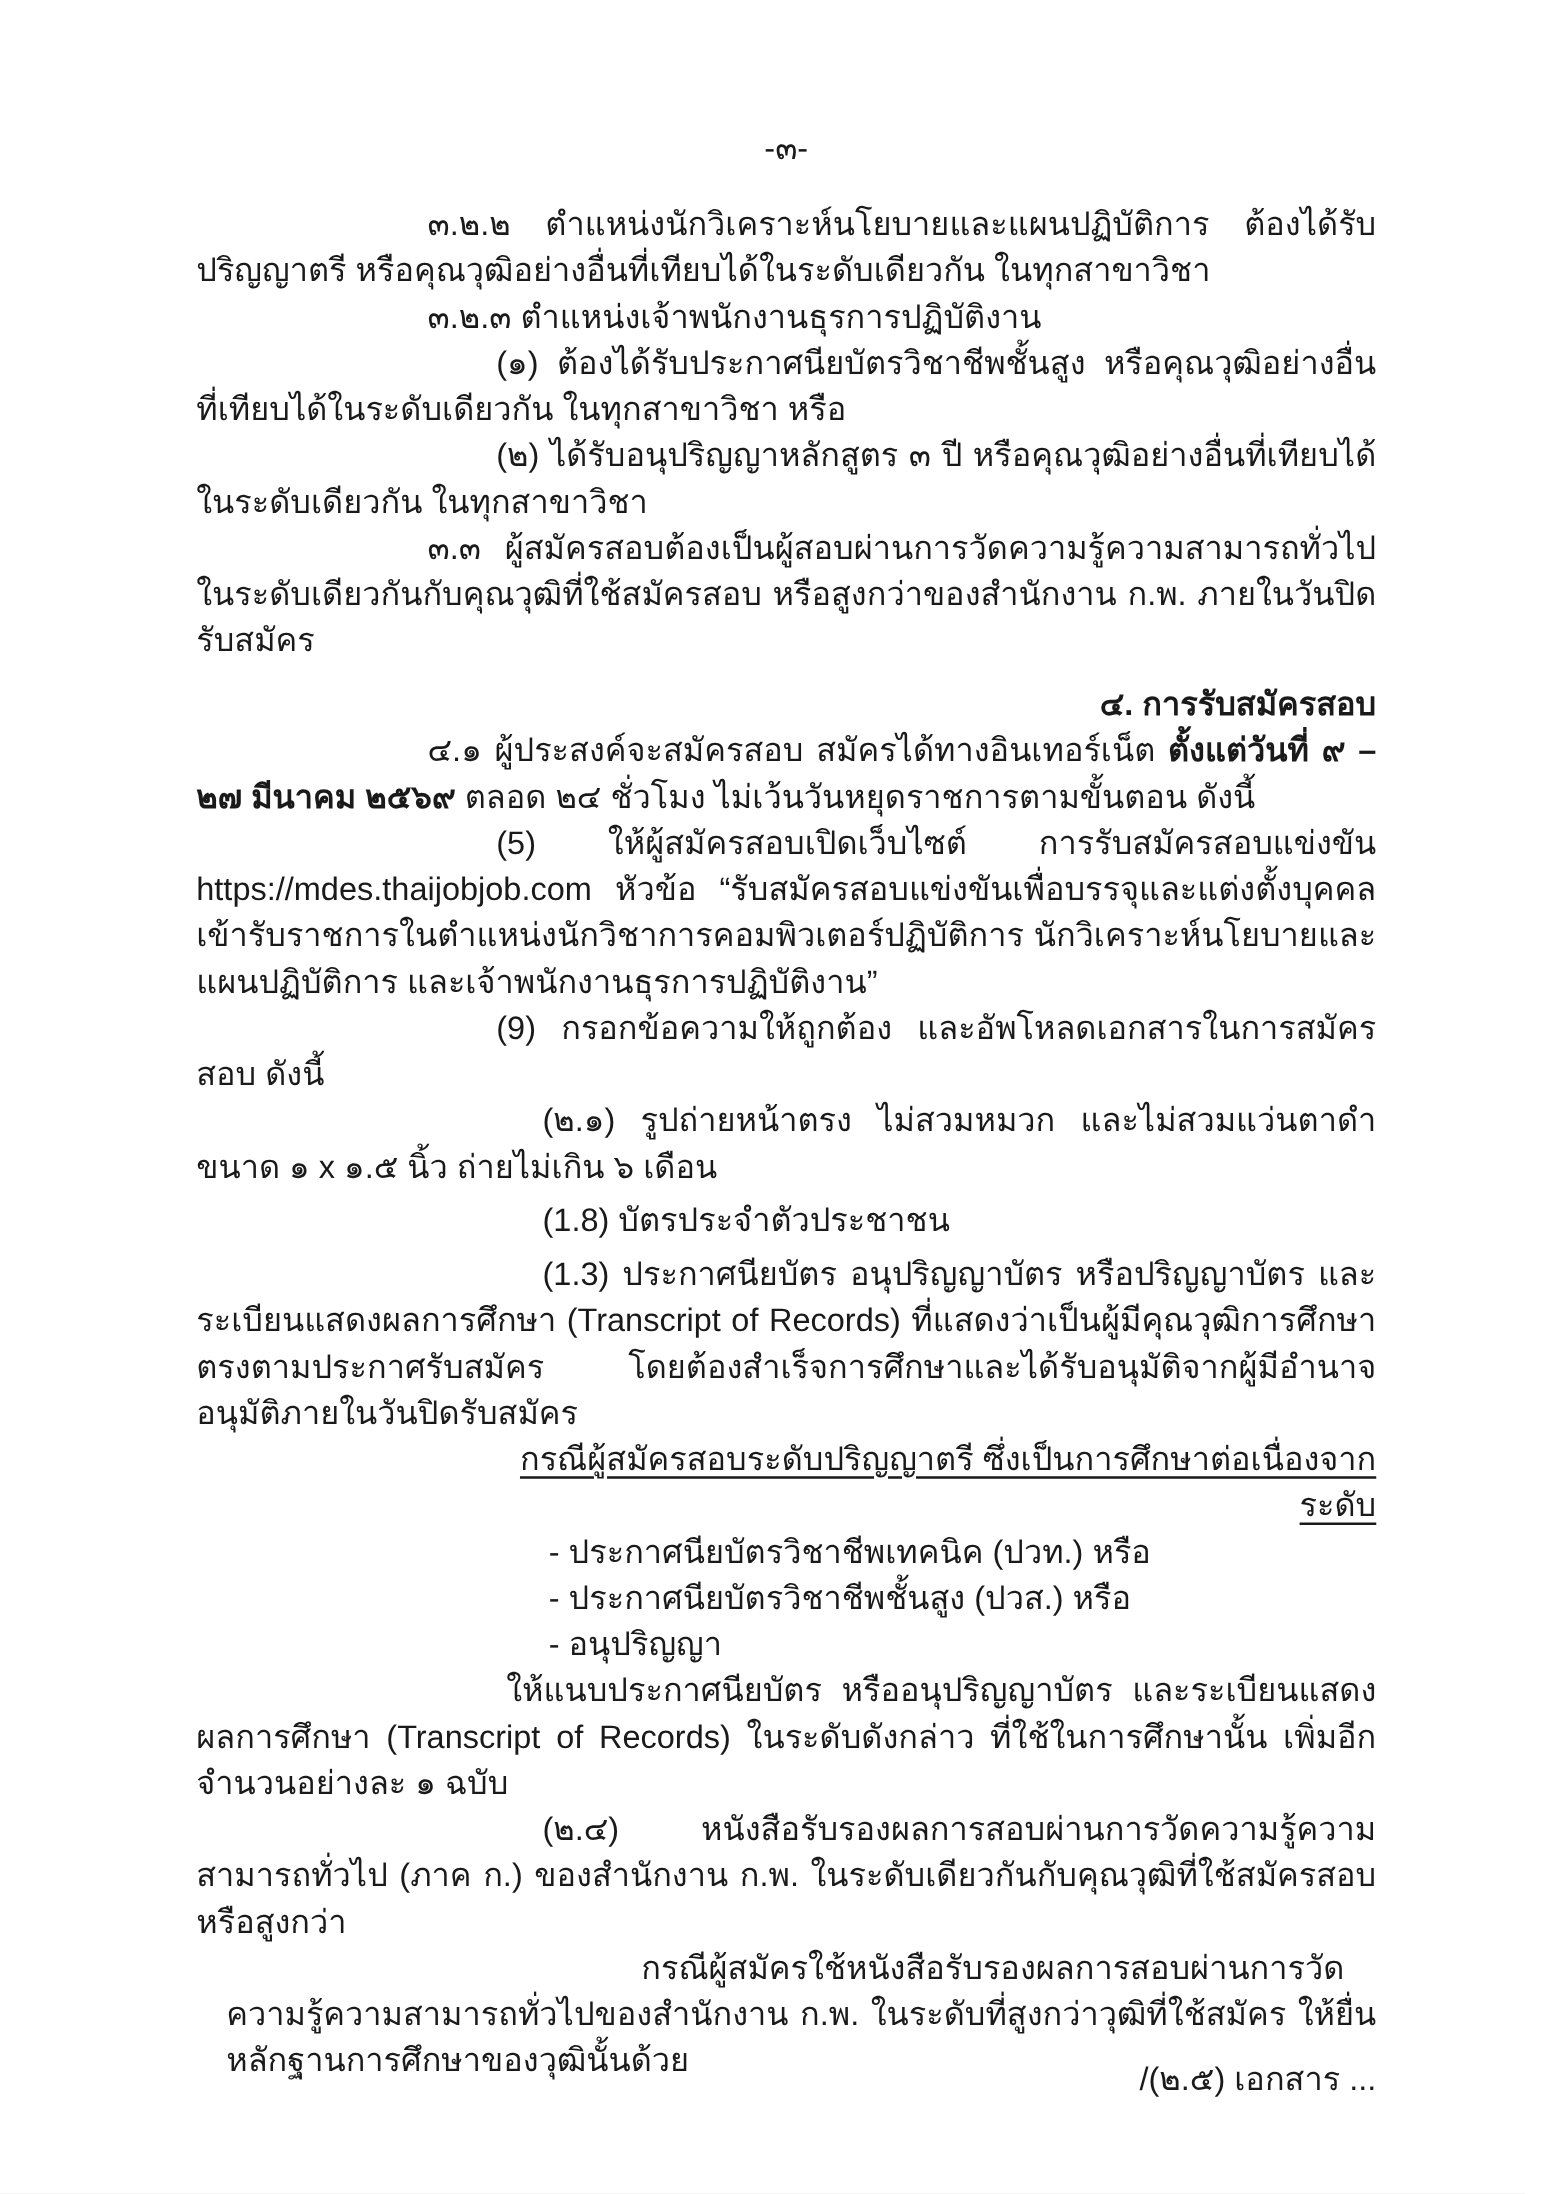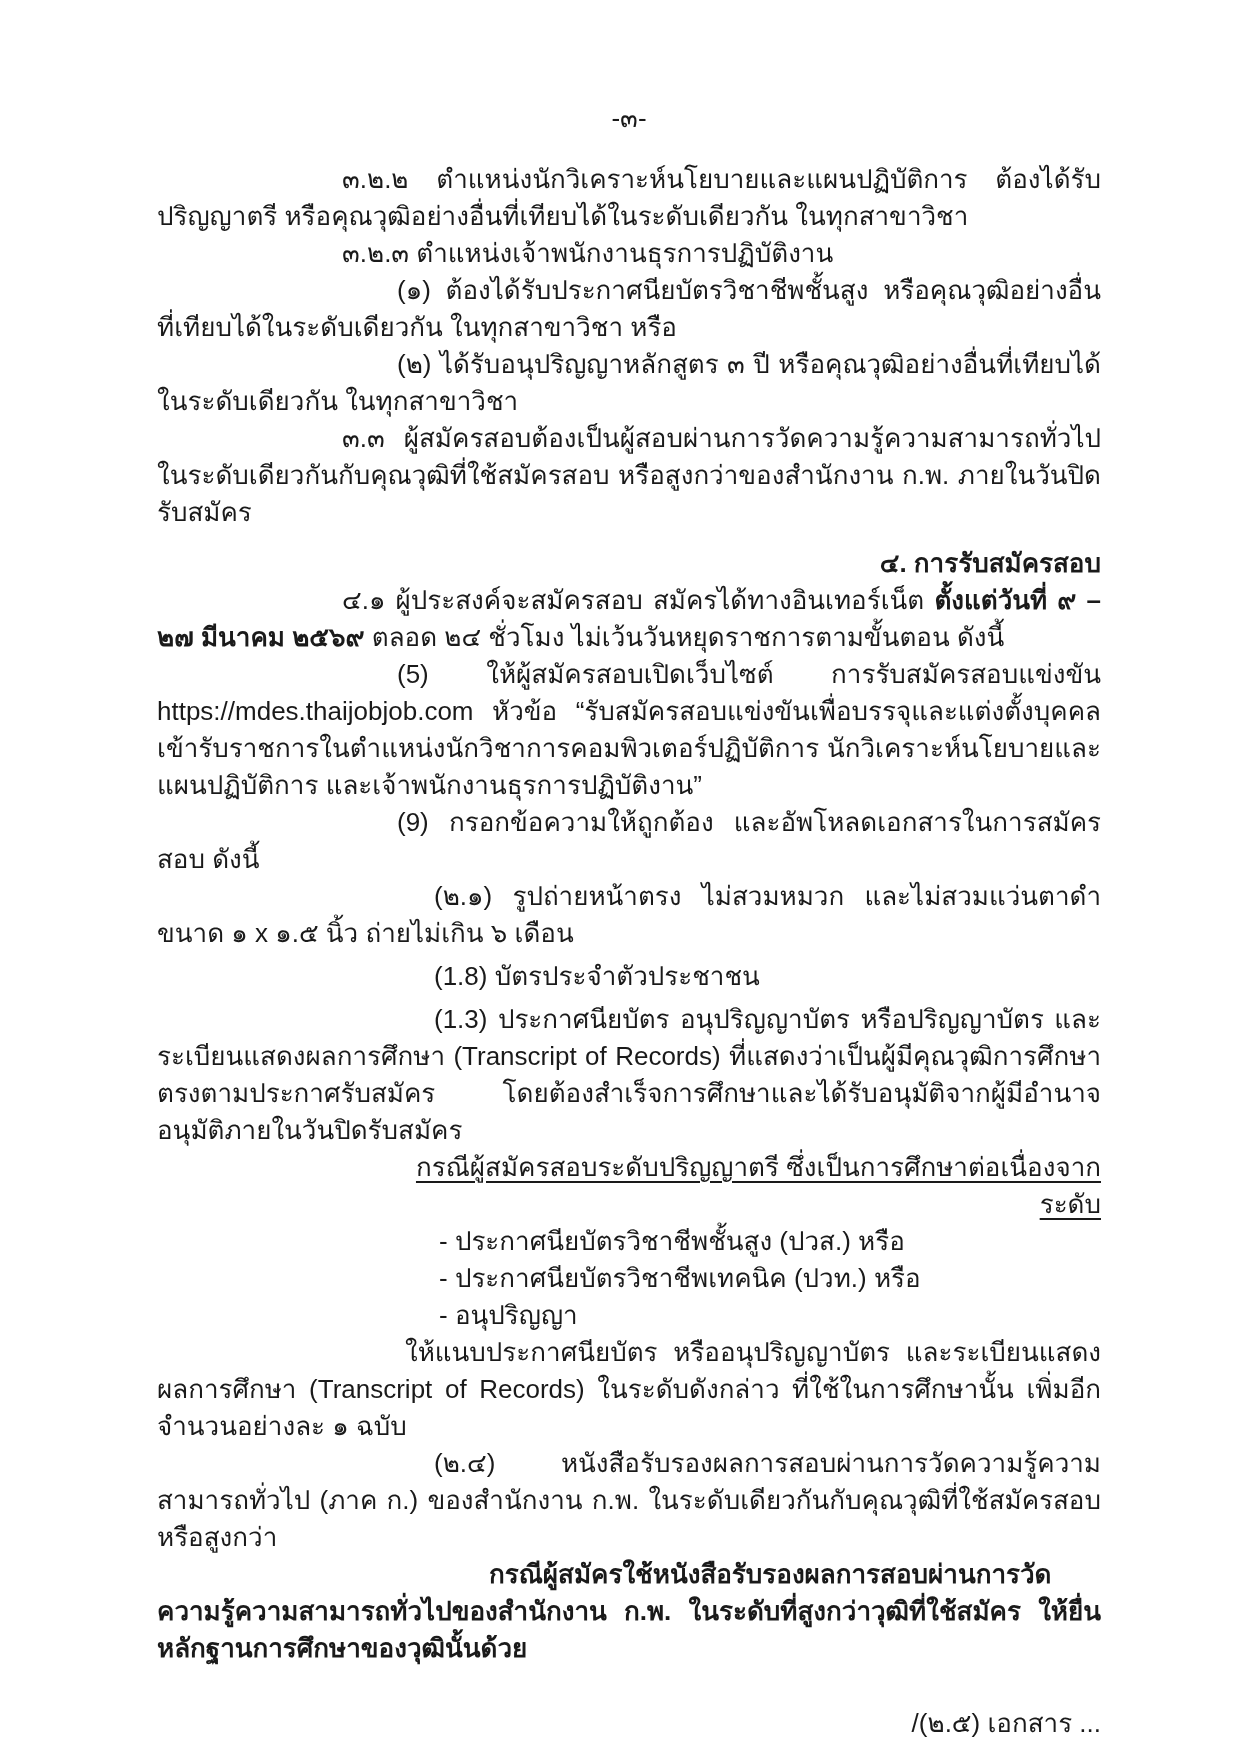--- a/index.html
+++ b/index.html
@@ -48,26 +48,27 @@
     text-decoration: underline;
     text-underline-offset: 5px;
     text-align: right;
   }
   .dash {
     margin-left: 282px;
     text-align: left;
   }
   .attach { text-indent: 248px; }
   .bold-note {
-    font-weight: bold;
+    font-weight: normal;
     text-indent: 332px;
+    margin-left: 24px;
   }
   .footer {
     position: absolute;
-    top: 1705px;
+    top: 1645px;
     right: 140px;
     text-align: right;
   }
 </style>
 </head>
 <body>
 
 <div class="page">
   <div class="content">
 
@@ -92,23 +93,23 @@
     <p class="ind2">(9) กรอกข้อความให้ถูกต้อง และอัพโหลดเอกสารในการสมัครสอบ ดังนี้</p>
 
     <p class="ind3">(๒.๑) รูปถ่ายหน้าตรง ไม่สวมหมวก และไม่สวมแว่นตาดำ ขนาด ๑ x ๑.๕ นิ้ว ถ่ายไม่เกิน ๖ เดือน</p>
 
     <p class="ind3 mt6">(1.8) บัตรประจำตัวประชาชน</p>
 
     <p class="ind3 mt6">(1.3) ประกาศนียบัตร อนุปริญญาบัตร หรือปริญญาบัตร และระเบียนแสดงผลการศึกษา (Transcript of Records) ที่แสดงว่าเป็นผู้มีคุณวุฒิการศึกษาตรงตามประกาศรับสมัคร โดยต้องสำเร็จการศึกษาและได้รับอนุมัติจากผู้มีอำนาจอนุมัติภายในวันปิดรับสมัคร</p>
 
     <p class="case-underline">กรณีผู้สมัครสอบระดับปริญญาตรี ซึ่งเป็นการศึกษาต่อเนื่องจากระดับ</p>
 
+    <p class="dash">- ประกาศนียบัตรวิชาชีพเทคนิค (ปวท.) หรือ</p>
+
     <p class="dash">- ประกาศนียบัตรวิชาชีพชั้นสูง (ปวส.) หรือ</p>
-
-    <p class="dash">- ประกาศนียบัตรวิชาชีพเทคนิค (ปวท.) หรือ</p>
 
     <p class="dash">- อนุปริญญา</p>
 
     <p class="attach">ให้แนบประกาศนียบัตร หรืออนุปริญญาบัตร และระเบียนแสดงผลการศึกษา (Transcript of Records) ในระดับดังกล่าว ที่ใช้ในการศึกษานั้น เพิ่มอีกจำนวนอย่างละ ๑ ฉบับ</p>
 
     <p class="ind3">(๒.๔) หนังสือรับรองผลการสอบผ่านการวัดความรู้ความสามารถทั่วไป (ภาค ก.) ของสำนักงาน ก.พ. ในระดับเดียวกันกับคุณวุฒิที่ใช้สมัครสอบ หรือสูงกว่า</p>
 
     <p class="bold-note">กรณีผู้สมัครใช้หนังสือรับรองผลการสอบผ่านการวัดความรู้ความสามารถทั่วไปของสำนักงาน ก.พ. ในระดับที่สูงกว่าวุฒิที่ใช้สมัคร ให้ยื่นหลักฐานการศึกษาของวุฒินั้นด้วย</p>
 
   </div>

